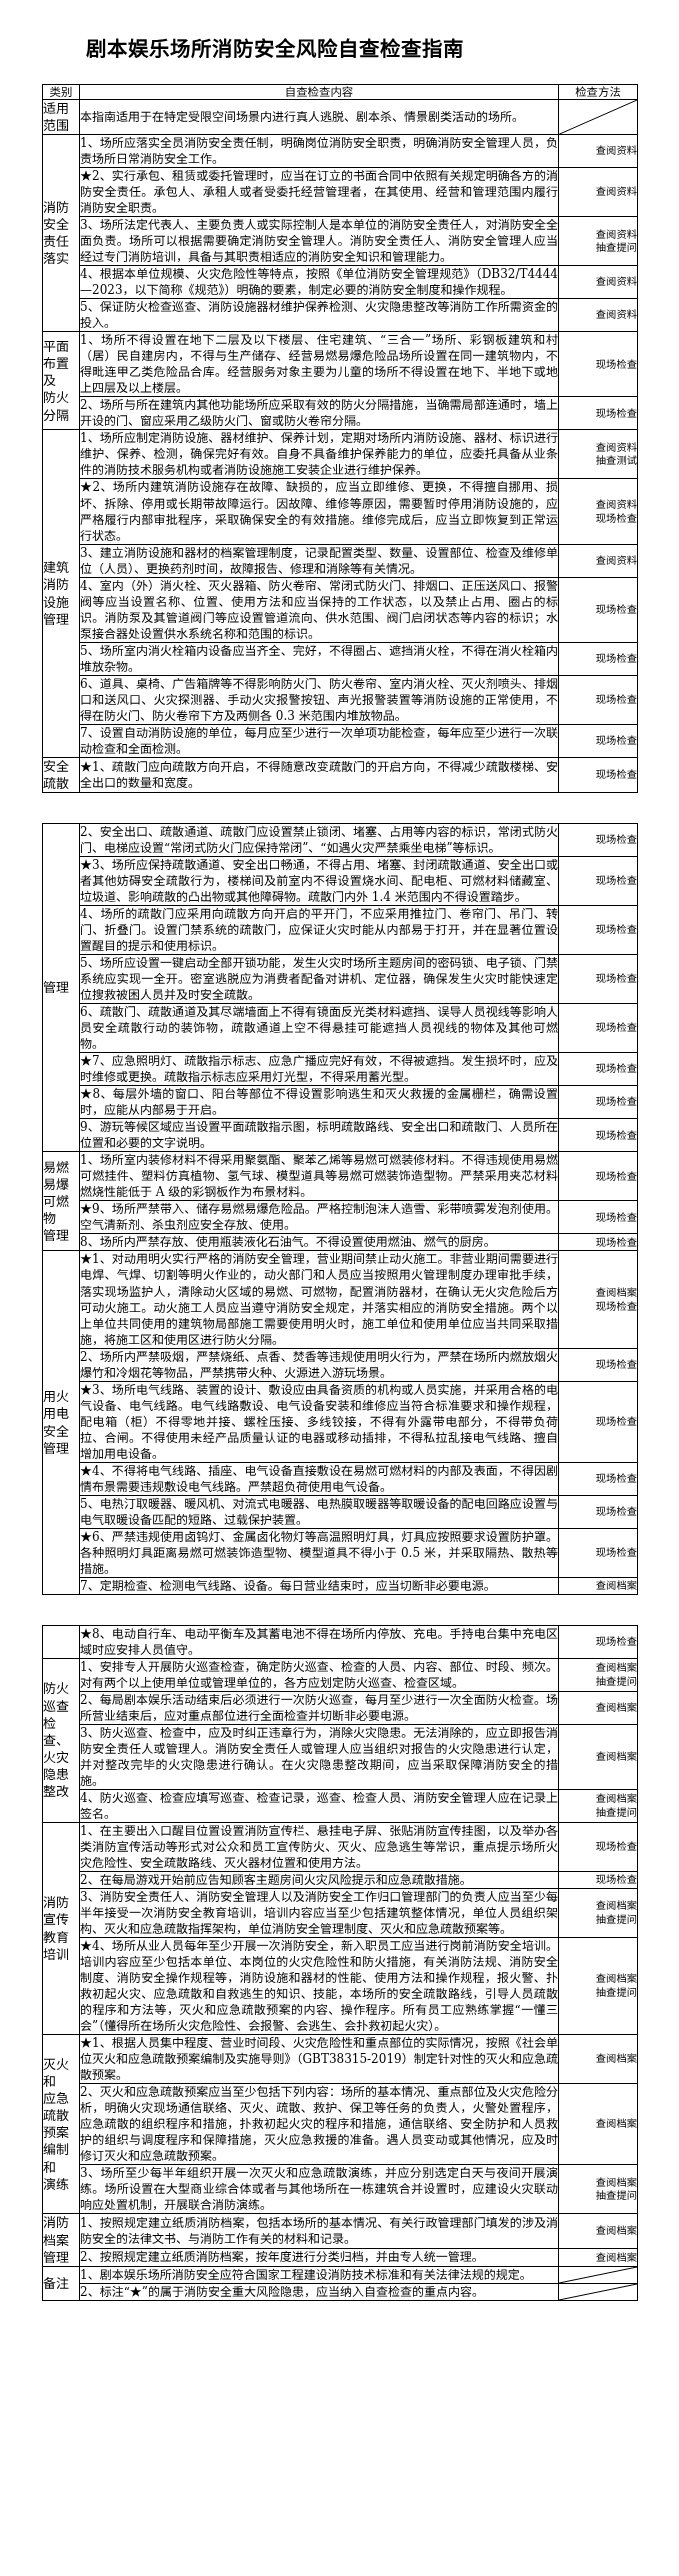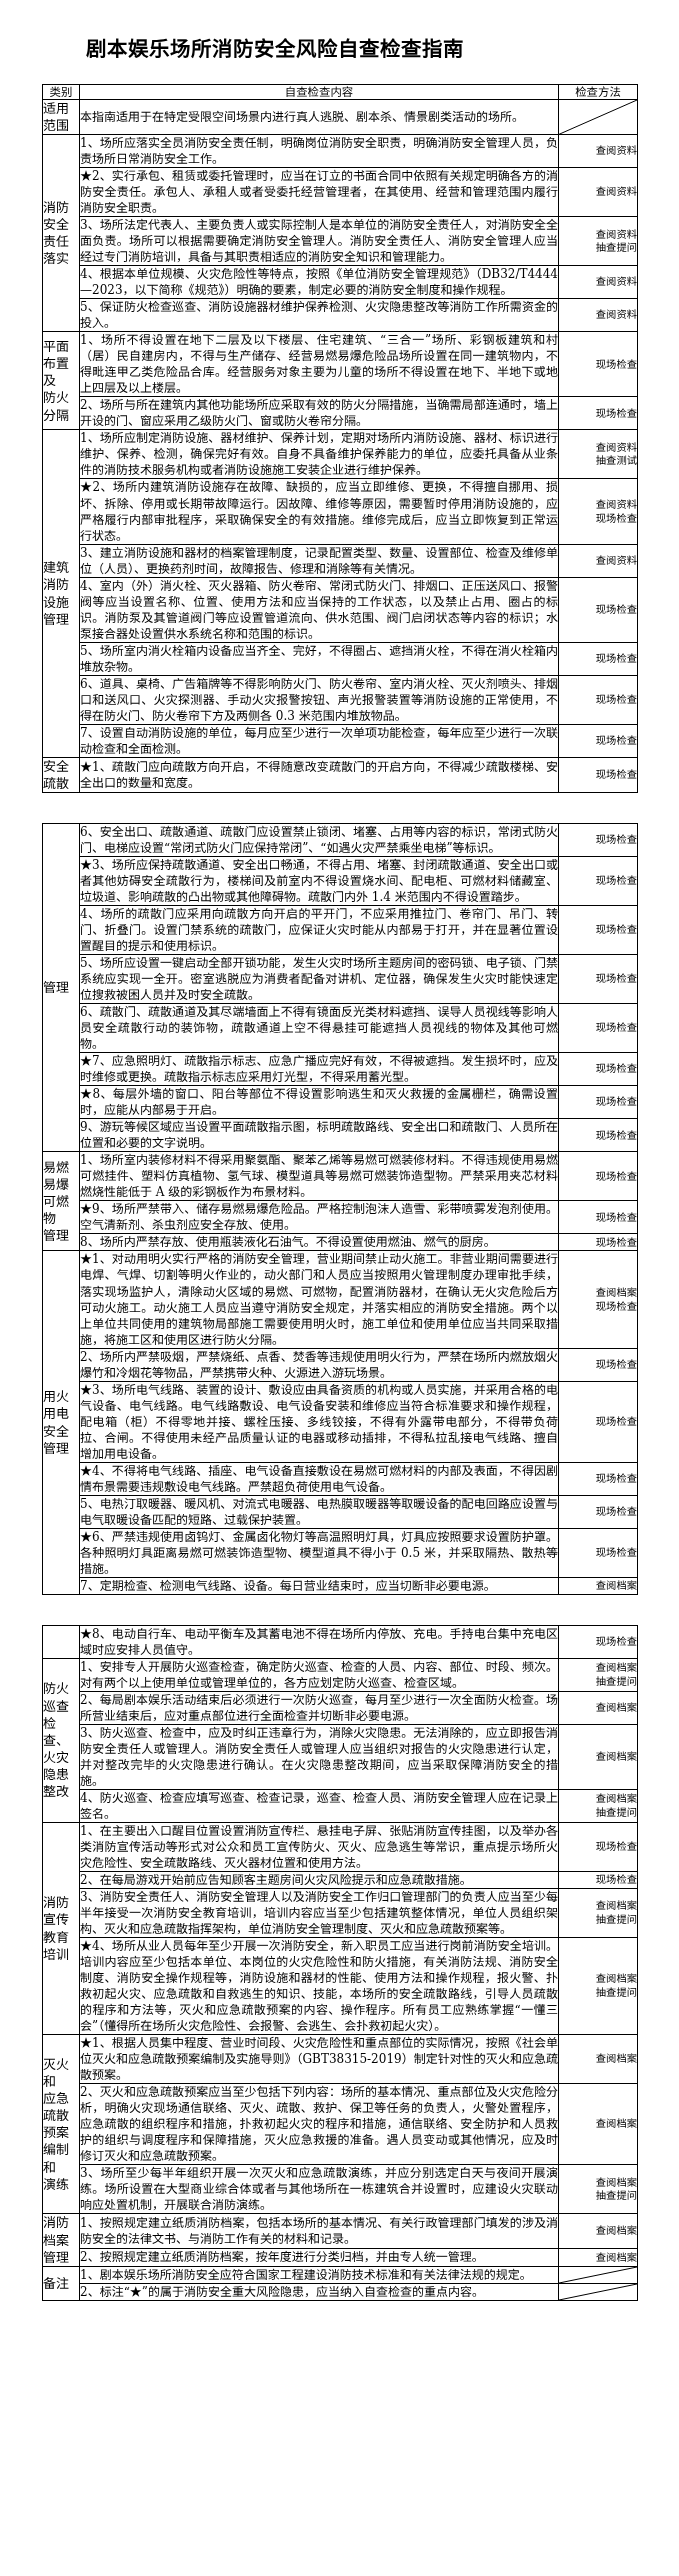--- a/index.html
+++ b/index.html
@@ -194,21 +194,21 @@
       <div class="gap"></div>
       <table class="guide">
         <colgroup>
           <col class="c-cat">
           <col class="c-body">
           <col class="c-method">
         </colgroup>
         <tbody>
           <tr>
             <td class="cat" rowspan="8">管理</td>
-            <td class="body">6、安全出口、疏散通道、疏散门应设置禁止锁闭、堵塞、占用等内容的标识，常闭式防火门、电梯应设置“常闭式防火门应保持常闭”、“如遇火灾严禁乘坐电梯”等标识。</td>
+            <td class="body">2、安全出口、疏散通道、疏散门应设置禁止锁闭、堵塞、占用等内容的标识，常闭式防火门、电梯应设置“常闭式防火门应保持常闭”、“如遇火灾严禁乘坐电梯”等标识。</td>
             <td class="method">现场检查</td>
           </tr>
           <tr>
             <td class="body">★3、场所应保持疏散通道、安全出口畅通，不得占用、堵塞、封闭疏散通道、安全出口或者其他妨碍安全疏散行为，楼梯间及前室内不得设置烧水间、配电柜、可燃材料储藏室、垃圾道、影响疏散的凸出物或其他障碍物。疏散门内外 1.4 米范围内不得设置踏步。</td>
             <td class="method">现场检查</td>
           </tr>
           <tr>
             <td class="body">4、场所的疏散门应采用向疏散方向开启的平开门，不应采用推拉门、卷帘门、吊门、转门、折叠门。设置门禁系统的疏散门，应保证火灾时能从内部易于打开，并在显著位置设置醒目的提示和使用标识。</td>
             <td class="method">现场检查</td>
           </tr>

